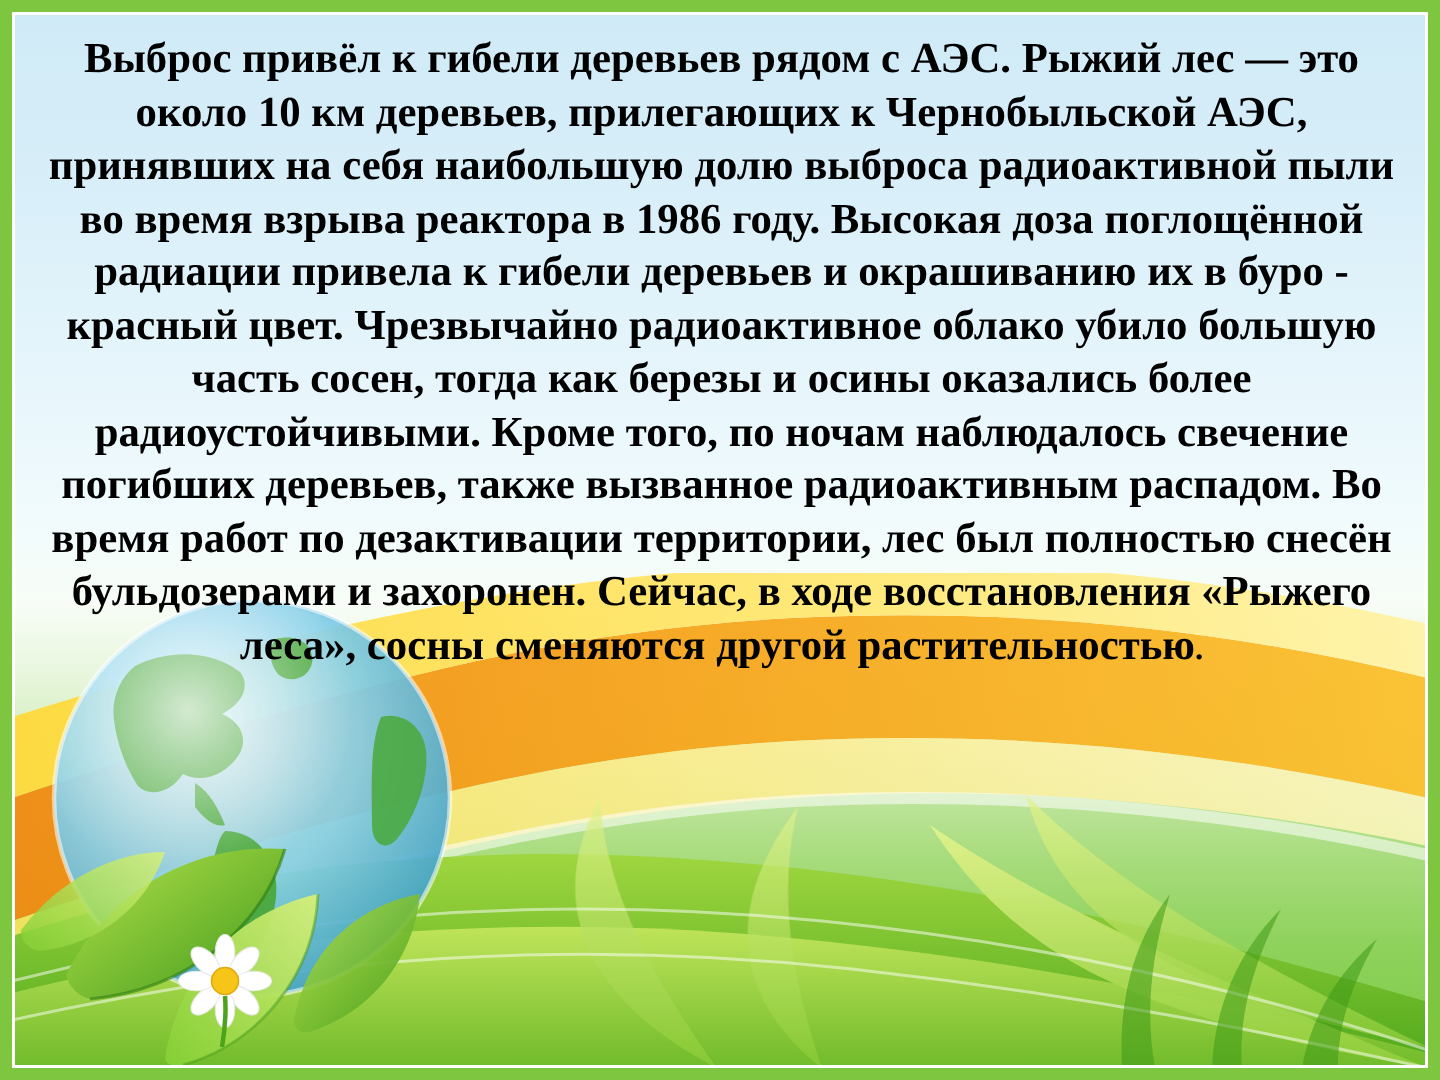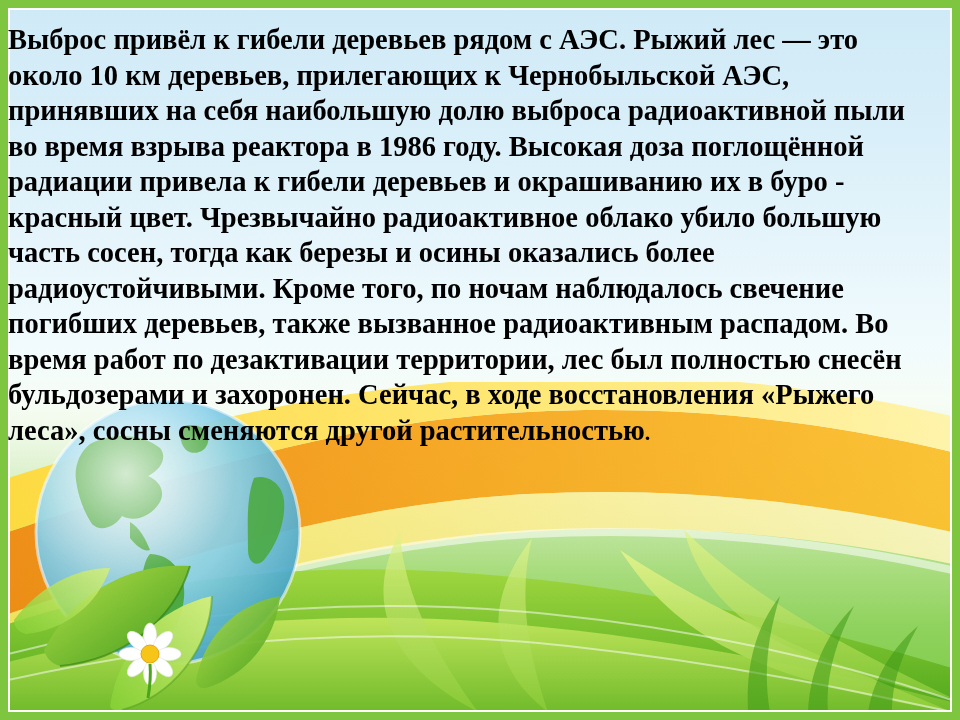--- a/index.html
+++ b/index.html
@@ -98,31 +98,31 @@
     left: 110px;
     top: 620px;
     width: 80px;
     height: 80px;
   }
   .daisy svg { display: block; }
 
   
   .body-text {
     position: absolute;
-    left: 8px;
+    left: 20px;
     top: 22px;
     width: 922px;
     font-family: "Liberation Serif", serif;
     font-weight: bold;
     font-size: 28.5px;
     line-height: 35.5px;
     color: #000000;
     letter-spacing: 0px;
     white-space: pre-wrap;
-    text-align: left;
+    text-align: center;
   }
   .body-text .tail {
     font-weight: bold;
     font-size: 22px;
   }
 </style>
 </head>
 <body>
 
 <div id="slide">

